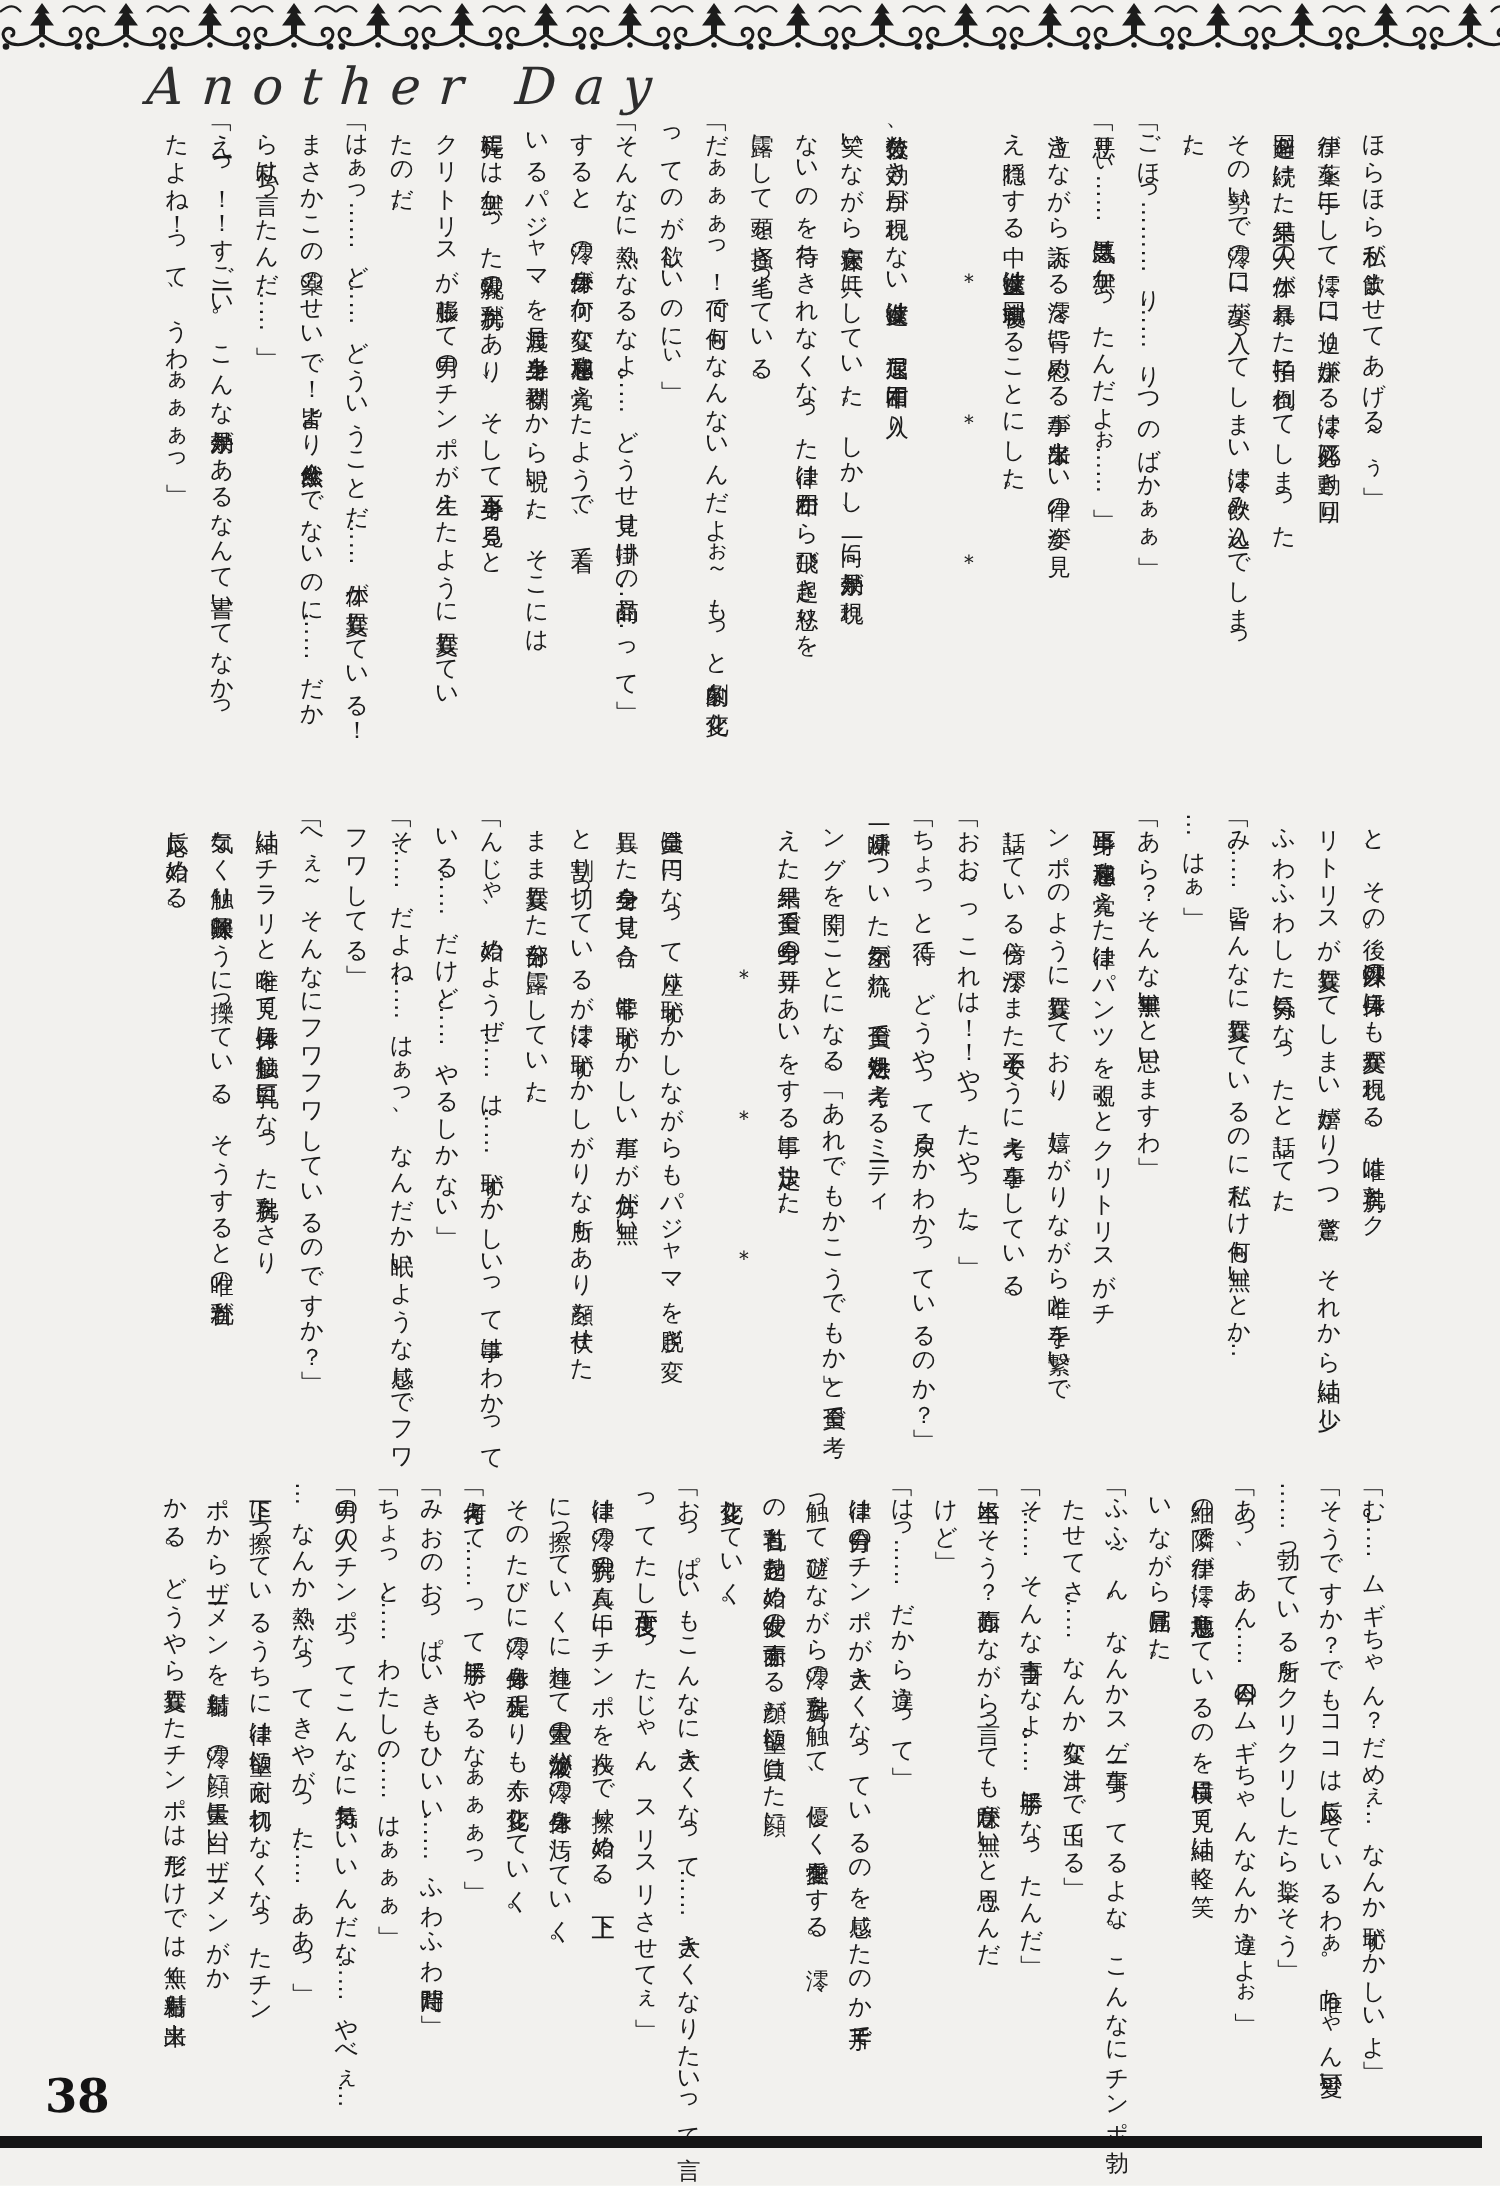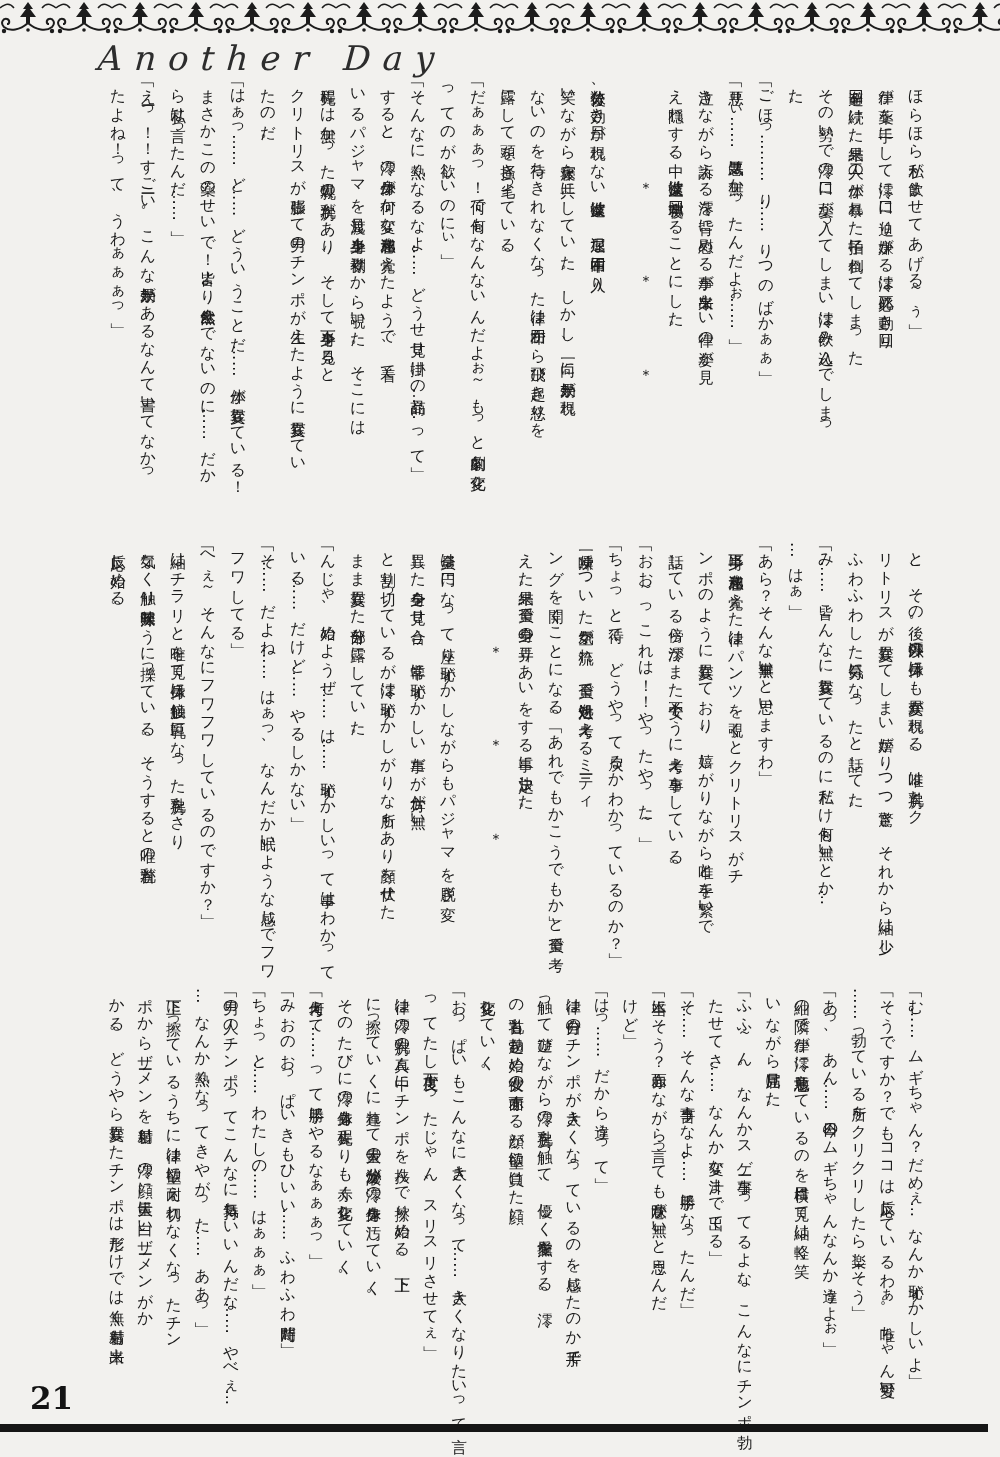--- a/index.html
+++ b/index.html
@@ -338,17 +338,17 @@
       <div class="vcol">「何考えて……って勝手にやるなぁぁぁっ」</div>
       <div class="vcol">「みおのおっぱいきもひいい……ふわふわ時間だ」</div>
       <div class="vcol">「ちょっと……わたしの……はぁぁぁ」</div>
       <div class="vcol">「男の人のチンポってこんなに気持ちいいんだな……やべぇ…</div>
       <div class="vcol">…なんか熱くなってきやがった……ああっ」</div>
       <div class="vcol">上下に擦っているうちに律は欲望に耐え切れなくなったチン</div>
       <div class="vcol">ポからザーメンを射精し、澪の顔に大量に白いザーメンがか</div>
       <div class="vcol">かる。どうやら変異したチンポは形だけでは無く射精も出来</div>
     </div>
 
-  <div class="page-number">21</div>
+  <div class="page-number">38</div>
 
   <div class="bottom-rule"></div>
 
 </div>
 
 </body></html>

